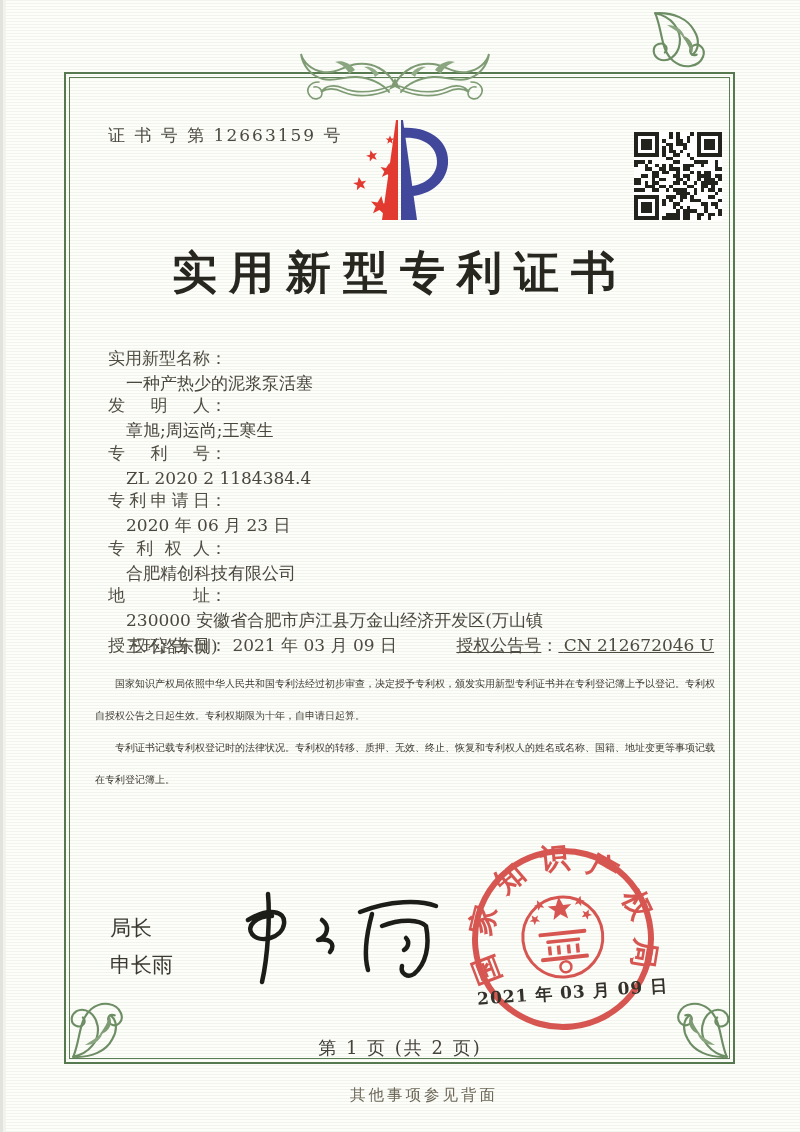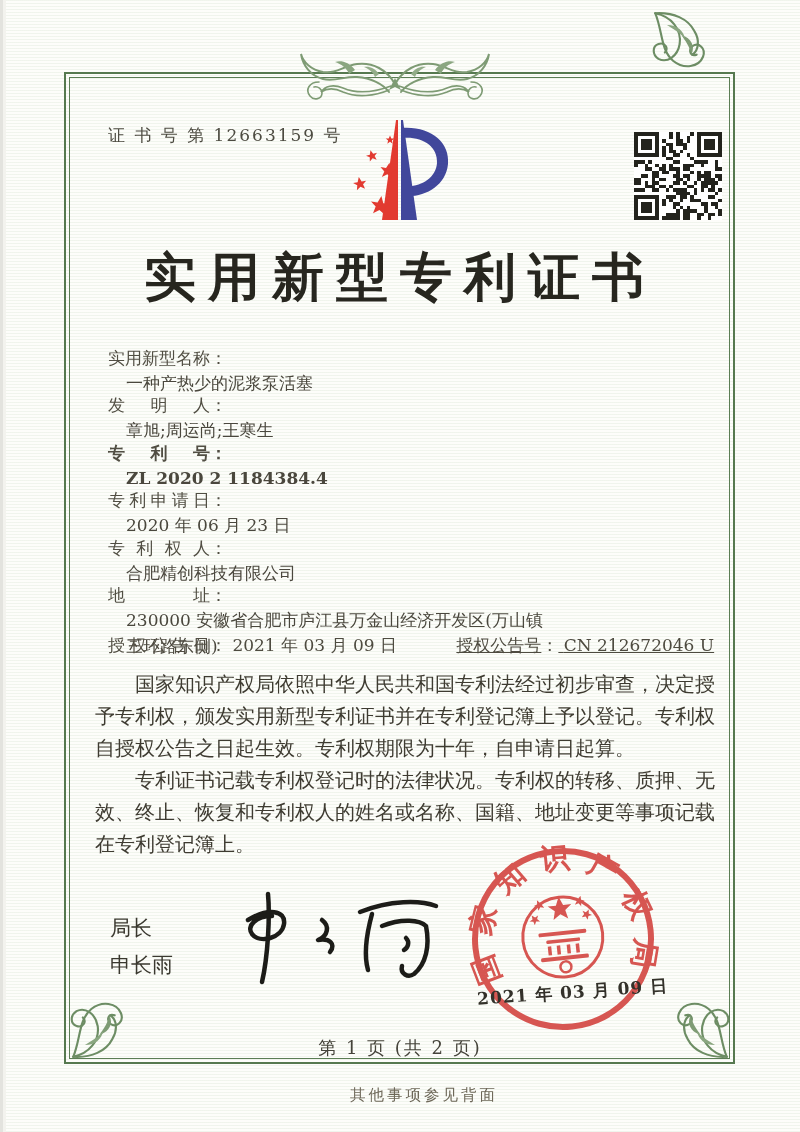--- a/index.html
+++ b/index.html
@@ -8,31 +8,31 @@
     position:relative;width:800px;height:1132px;margin:0 auto;overflow:hidden;
     background:
       repeating-linear-gradient(180deg, rgba(128,168,118,0.10) 0 1px, rgba(255,255,255,0) 1px 3px),
       #fdfdfa;
     box-shadow:inset 3px 0 0 #e3e3de, inset 6px 0 0 #f3f3ee;
   }
   .frame{position:absolute;left:64px;top:72px;width:667px;height:988px;border:2px solid #56794f;}
   .frame-inner{position:absolute;left:3px;top:3px;right:3px;bottom:3px;border:1px solid #5b7d54;}
   .abs{position:absolute;}
   .cert-no{left:108px;top:124px;font-size:17px;letter-spacing:2px;color:#4c4a40;}
-  .title{left:0;right:0;top:243px;text-align:center;font-size:52px;font-weight:bold;
+  .title{left:0;right:0;top:243px;text-align:center;font-size:45px;font-weight:bold;
          letter-spacing:12px;color:#27261f;}
   .field-row{left:108px;width:560px;font-size:17px;color:#4e4b40;}
   .flabel{display:inline-block;width:102px;text-align:justify;text-align-last:justify;
           vertical-align:top;color:#514e43;}
   .fcolon{display:inline-block;vertical-align:top;color:#514e43;}
   .fvalue{display:inline-block;vertical-align:top;width:430px;margin-left:18px;line-height:26px;color:#4a473d;}
   .grant{left:108px;top:634px;font-size:17px;color:#4e4b40;}
   .grant .pair{display:inline-block;}
   .grant .pair2{margin-left:54px;text-decoration:underline;}
-  .paras{left:95px;top:668px;width:620px;font-size:20px;line-height:32px;color:#3e3b31;
+  .paras{left:95px;top:668px;width:620px;font-size:10px;line-height:32px;color:#3e3b31;
          text-align:justify;}
   .paras p{margin:0;text-indent:2em;}
   .sig-block{left:110px;top:910px;font-size:21px;line-height:37px;color:#3a382f;
              font-family:"DejaVu Sans","Liberation Sans",sans-serif;}
   .autograph{left:210px;top:886px;}
   .seal{left:467px;top:843px;transform:rotate(-6deg);opacity:0.9;}
   .seal-date{left:477px;top:981px;font-size:17px;font-weight:bold;color:#33312a;
              transform:rotate(-4deg);letter-spacing:1px;}
   .page-num{left:0;right:0;top:1036px;text-align:center;font-size:18px;color:#45433a;letter-spacing:2px;}
   .back-note{left:0;right:0;top:1085px;text-align:center;font-size:15.5px;color:#6d6758;letter-spacing:3px;margin-left:48px;}
@@ -115,21 +115,21 @@
   <div class="abs title">实用新型专利证书</div>
 
   <div class="abs field-row" style="top:347px;">
     <span class="flabel">实用新型名称</span><span class="fcolon">：</span>
     <span class="fvalue">一种产热少的泥浆泵活塞</span>
   </div>
   <div class="abs field-row" style="top:394px;">
     <span class="flabel">发明人</span><span class="fcolon">：</span>
     <span class="fvalue">章旭;周运尚;王寒生</span>
   </div>
-  <div class="abs field-row" style="top:442px;font-weight:bold;">
+  <div class="abs field-row" style="top:442px;">
     <span class="flabel">专利号</span><span class="fcolon">：</span>
     <span class="fvalue">ZL 2020 2 1184384.4</span>
   </div>
   <div class="abs field-row" style="top:489px;">
     <span class="flabel">专利申请日</span><span class="fcolon">：</span>
     <span class="fvalue">2020 年 06 月 23 日</span>
   </div>
   <div class="abs field-row" style="top:537px;">
     <span class="flabel">专利权人</span><span class="fcolon">：</span>
     <span class="fvalue">合肥精创科技有限公司</span>

